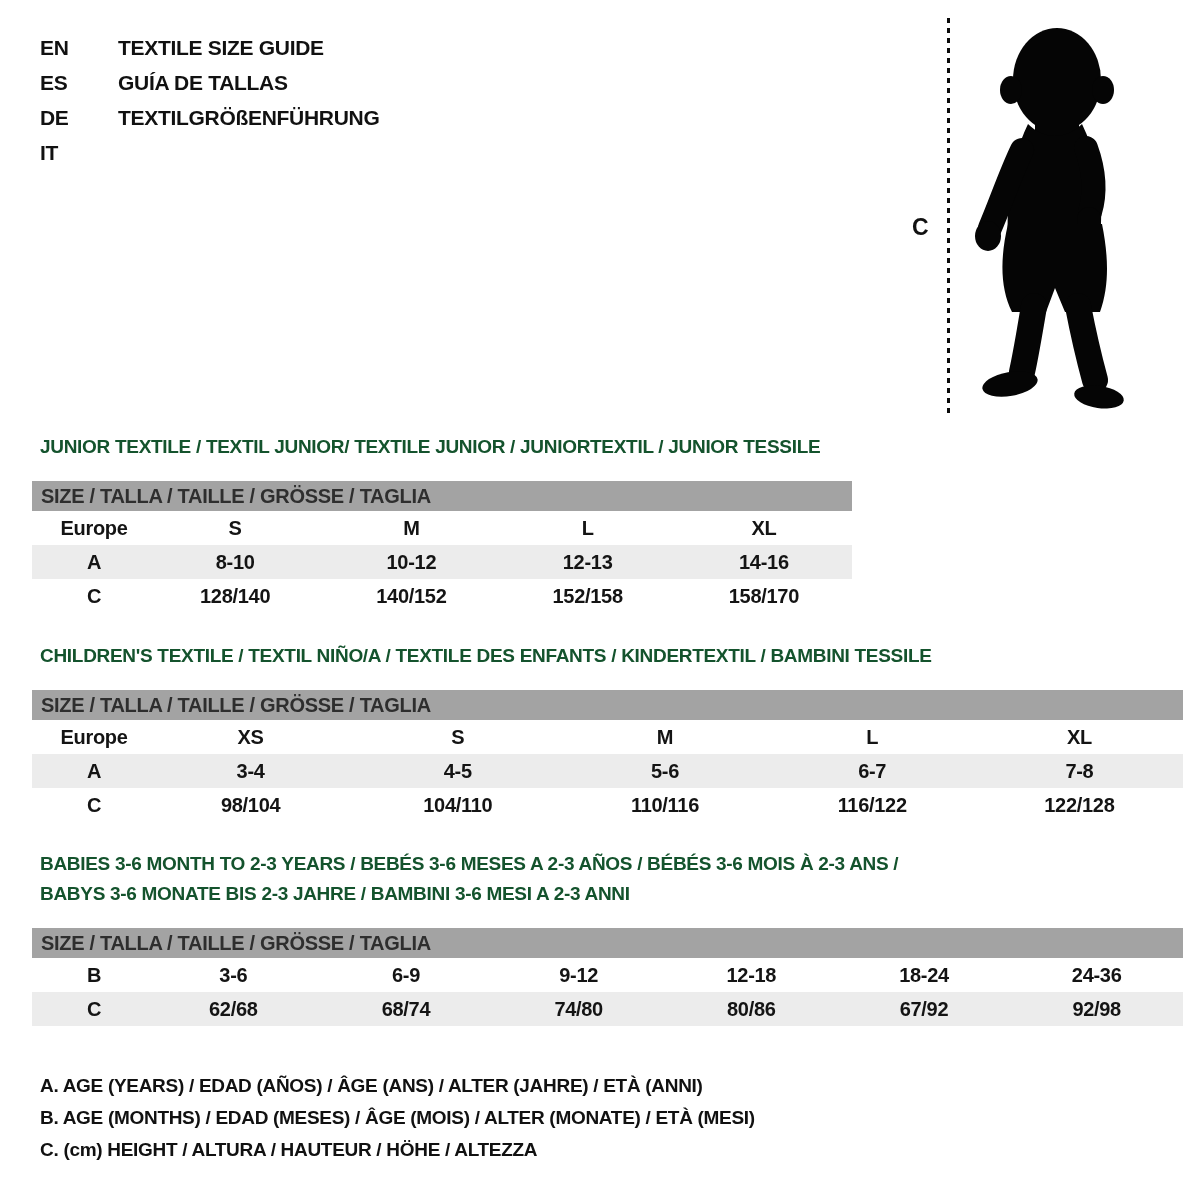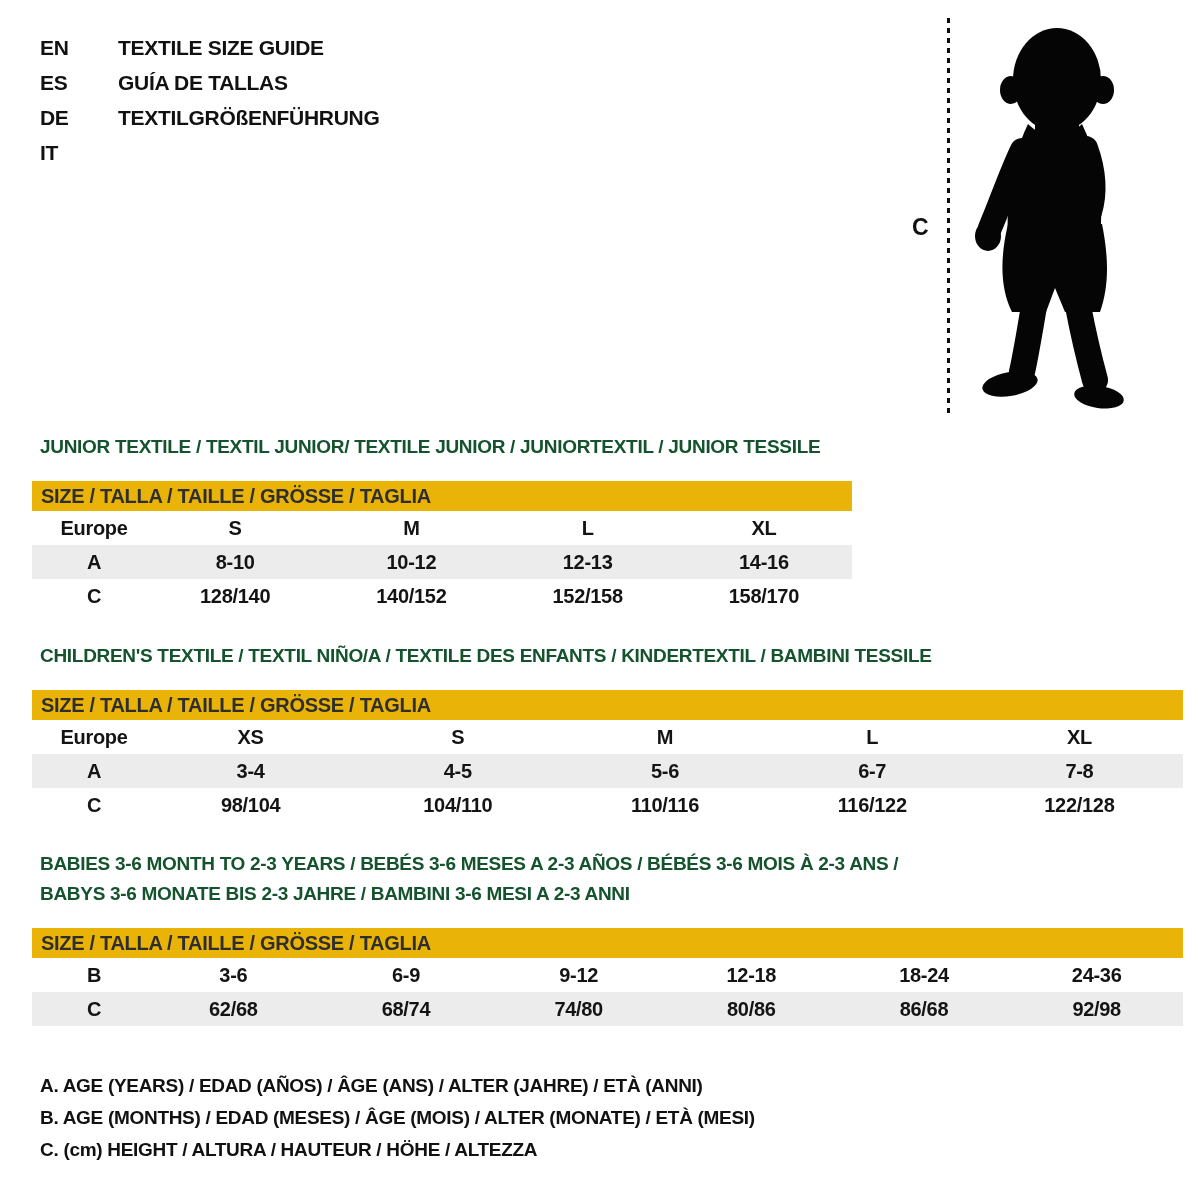--- a/index.html
+++ b/index.html
@@ -21,21 +21,21 @@
   .section-title { position:absolute; left:40px; font-size:19px; font-weight:bold; letter-spacing:-0.3px; color:#14532d; white-space:nowrap; }
   #junior-title { top:436px; }
   #children-title { top:645px; }
   #babies-title { top:849px; line-height:30px; }
 
   
   .size-table { position:absolute; }
   #junior-table { left:32px; top:481px; width:820px; }
   #children-table { left:32px; top:690px; width:1151px; }
   #babies-table { left:32px; top:928px; width:1151px; }
-  .size-header-bar { height:30px; background:#eab308; display:flex; align-items:center;
+  .size-header-bar { height:30px; background:#a3a3a3; display:flex; align-items:center;
     padding-left:9px; font-size:20px; font-weight:bold; color:#2e2e2e; letter-spacing:-0.3px; }
   .trow { display:grid; align-items:center; height:34px; font-size:20px; font-weight:bold; color:#141414; letter-spacing:-0.3px; }
   .cols-4 { grid-template-columns:115px repeat(4,1fr); }
   .cols-5 { grid-template-columns:115px repeat(5,1fr); }
   .cols-6 { grid-template-columns:115px repeat(6,1fr); }
   .rlabel { padding-left:9px; text-align:center; }
   .cell { text-align:center; }
   .band { background:#ececec; }
 
   
@@ -153,21 +153,21 @@
     <div class="cell">12-18</div>
     <div class="cell">18-24</div>
     <div class="cell">24-36</div>
   </div>
   <div class="trow cols-6 band">
     <div class="rlabel">C</div>
     <div class="cell">62/68</div>
     <div class="cell">68/74</div>
     <div class="cell">74/80</div>
     <div class="cell">80/86</div>
-    <div class="cell">86/68</div>
+    <div class="cell">67/92</div>
     <div class="cell">92/98</div>
   </div>
 </div>
 
 <div class="legend-block">
   <div class="legend-line">A. AGE (YEARS) / EDAD (AÑOS) / ÂGE (ANS) / ALTER (JAHRE) / ETÀ (ANNI)</div>
   <div class="legend-line">B. AGE (MONTHS) / EDAD (MESES) / ÂGE (MOIS) / ALTER (MONATE) / ETÀ (MESI)</div>
   <div class="legend-line">C. (cm) HEIGHT / ALTURA / HAUTEUR / HÖHE / ALTEZZA</div>
 </div>
 

